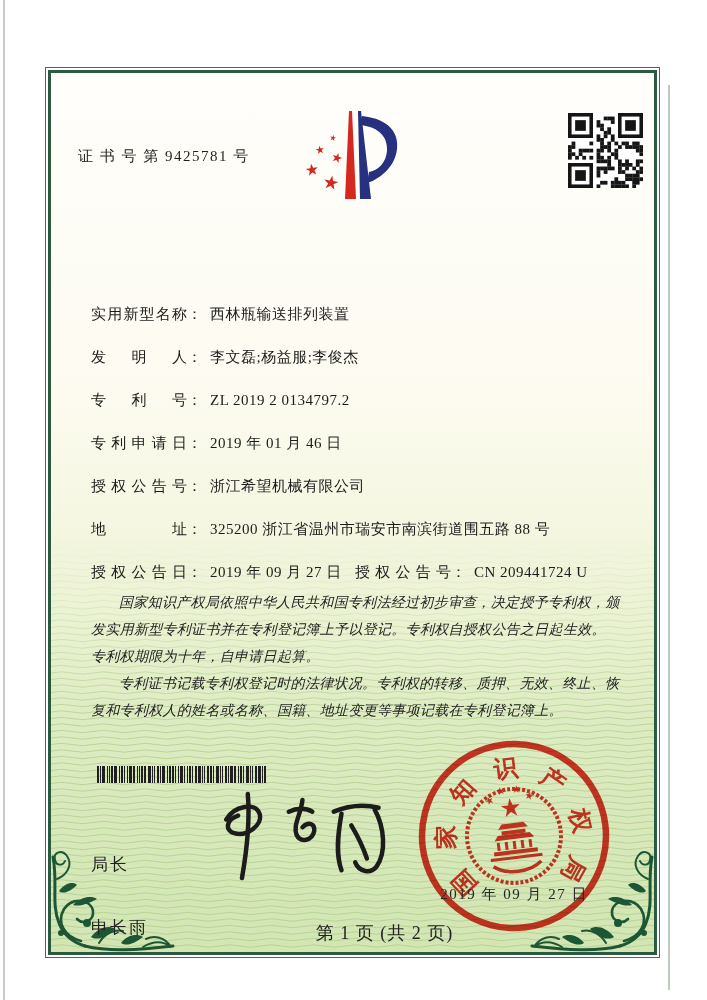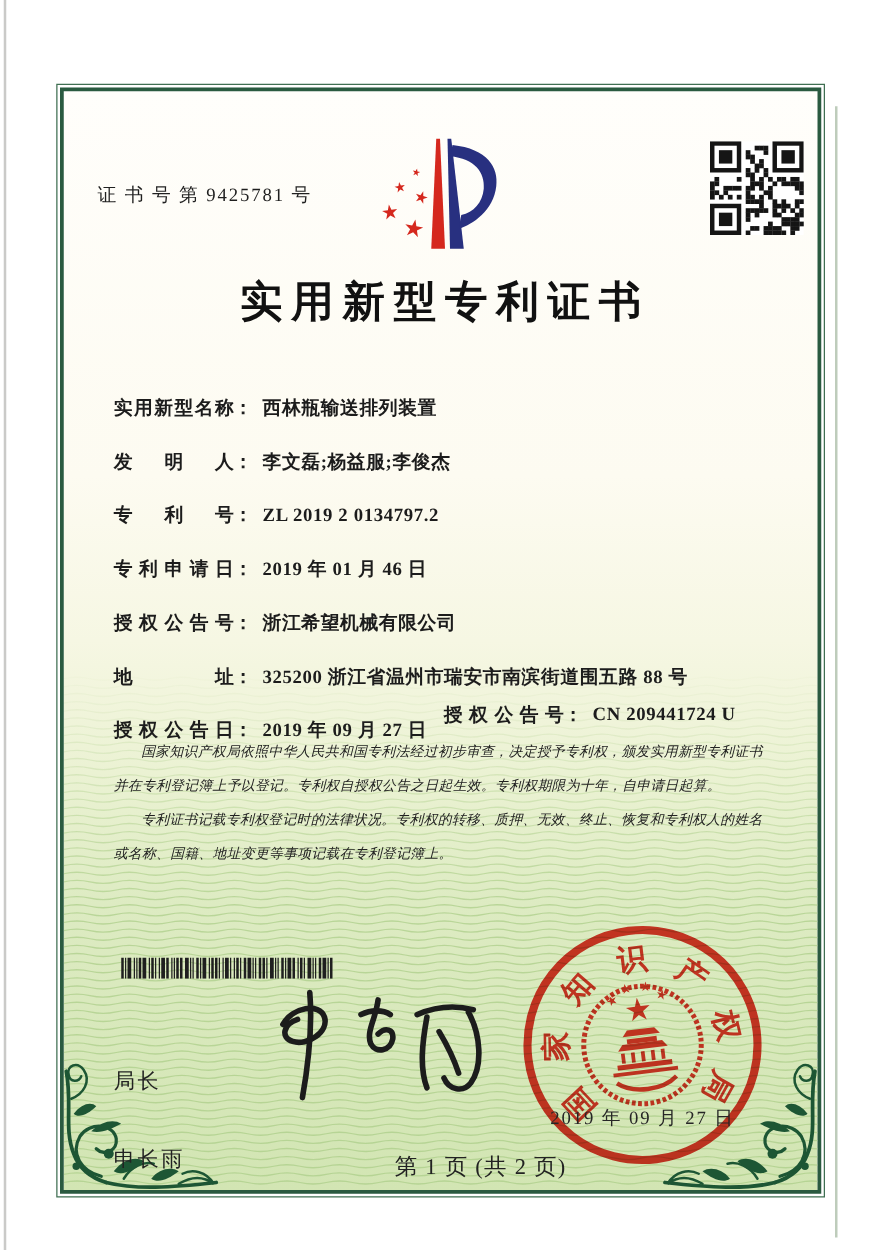--- a/index.html
+++ b/index.html
@@ -34,29 +34,29 @@
 
   .logo{position:absolute;left:247px;top:30px;width:105px;height:102px;z-index:2;}
   .qr{position:absolute;left:517px;top:40px;width:75px;height:75px;z-index:2;}
 
   .title{
     position:absolute;left:0;top:146px;width:100%;text-align:center;z-index:2;
     font-size:34px;font-weight:700;letter-spacing:7px;text-indent:7px;color:#111;
   }
 
   .fields{position:absolute;left:40px;top:220px;width:533px;z-index:2;}
-  .frow{position:relative;height:43px;display:flex;align-items:flex-end;font-size:15px;font-weight:bold;}
+  .frow{position:relative;height:43px;display:flex;align-items:center;font-size:15px;}
   .flabel{display:inline-block;width:96px;text-align:justify;text-align-last:justify;letter-spacing:0;color:#1c1c1c;}
   .fcolon{margin-right:8px;}
   .fvalue{letter-spacing:.5px;color:#1c1c1c;}
   .pair2{position:absolute;left:264px;top:0;height:43px;display:flex;align-items:center;}
 
   .body-text{
     position:absolute;left:40px;top:516px;width:529px;z-index:2;
-    font-size:11px;line-height:27px;font-style:italic;letter-spacing:.3px;color:#222;
+    font-size:14px;line-height:27px;font-style:italic;letter-spacing:.3px;color:#222;
   }
   .body-text p{margin:0;text-indent:2em;}
 
   .barcode{position:absolute;left:44px;top:693px;width:178px;height:17px;z-index:2;}
 
   .officer{position:absolute;left:40px;top:740px;z-index:2;
     font-family:"Liberation Sans","DejaVu Sans",sans-serif;font-size:17px;letter-spacing:2px;color:#222;}
   .officer .line{margin-bottom:13px;margin-top:40px;}
 
   .signature{position:absolute;left:148px;top:708px;width:205px;height:115px;z-index:2;}
@@ -293,21 +293,20 @@
       <rect x="3.5238095238095237" y="3.5238095238095237" width="17.61904761904762" height="17.61904761904762" fill="#fff"></rect>
       <rect x="7.0476190476190474" y="7.0476190476190474" width="10.571428571428571" height="10.571428571428571" fill="#151515"></rect>
       <rect x="49.33333333333333" y="0" width="24.666666666666664" height="24.666666666666664" fill="#151515"></rect>
       <rect x="52.857142857142854" y="3.5238095238095237" width="17.61904761904762" height="17.61904761904762" fill="#fff"></rect>
       <rect x="56.38095238095238" y="7.0476190476190474" width="10.571428571428571" height="10.571428571428571" fill="#151515"></rect>
       <rect x="0" y="49.33333333333333" width="24.666666666666664" height="24.666666666666664" fill="#151515"></rect>
       <rect x="3.5238095238095237" y="52.857142857142854" width="17.61904761904762" height="17.61904761904762" fill="#fff"></rect>
       <rect x="7.0476190476190474" y="56.38095238095238" width="10.571428571428571" height="10.571428571428571" fill="#151515"></rect>
     </svg>
 
-  <div class="title">实用新型专利证书</div>
 
   <div class="fields">
     <div class="frow">
       <span class="flabel">实用新型名称</span>
         <span class="fcolon">：</span>
       <span class="fvalue">西林瓶输送排列装置</span>
     </div>
     <div class="frow">
       <span class="flabel">发明人</span>
         <span class="fcolon">：</span>

